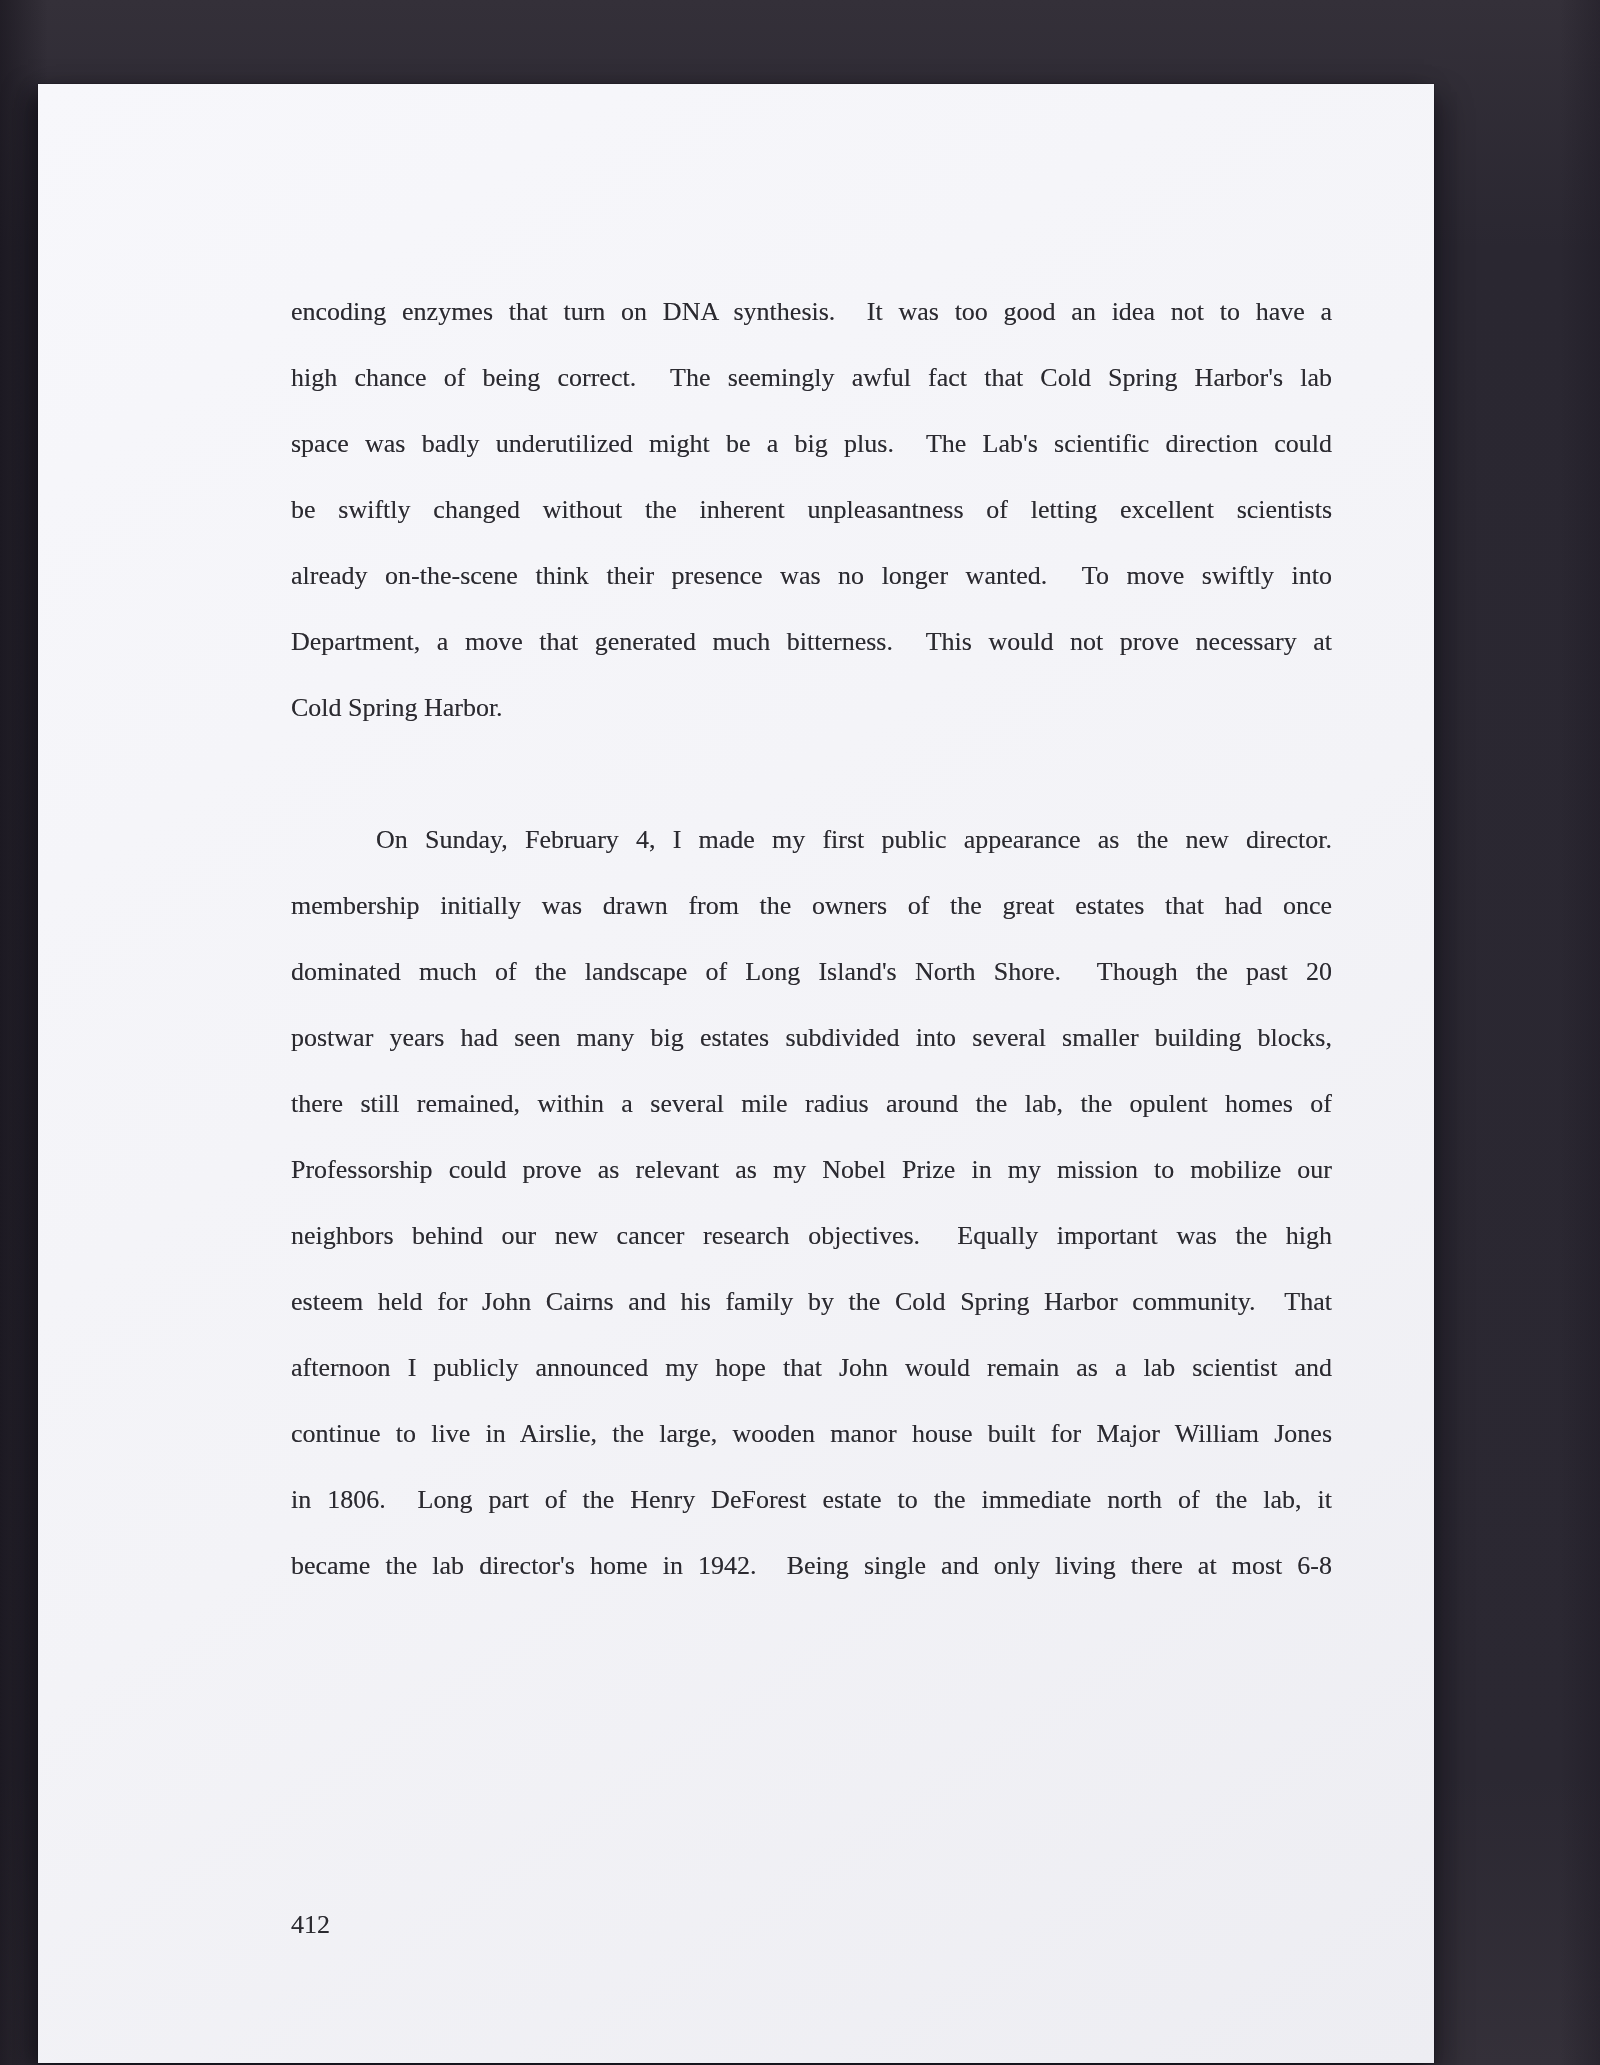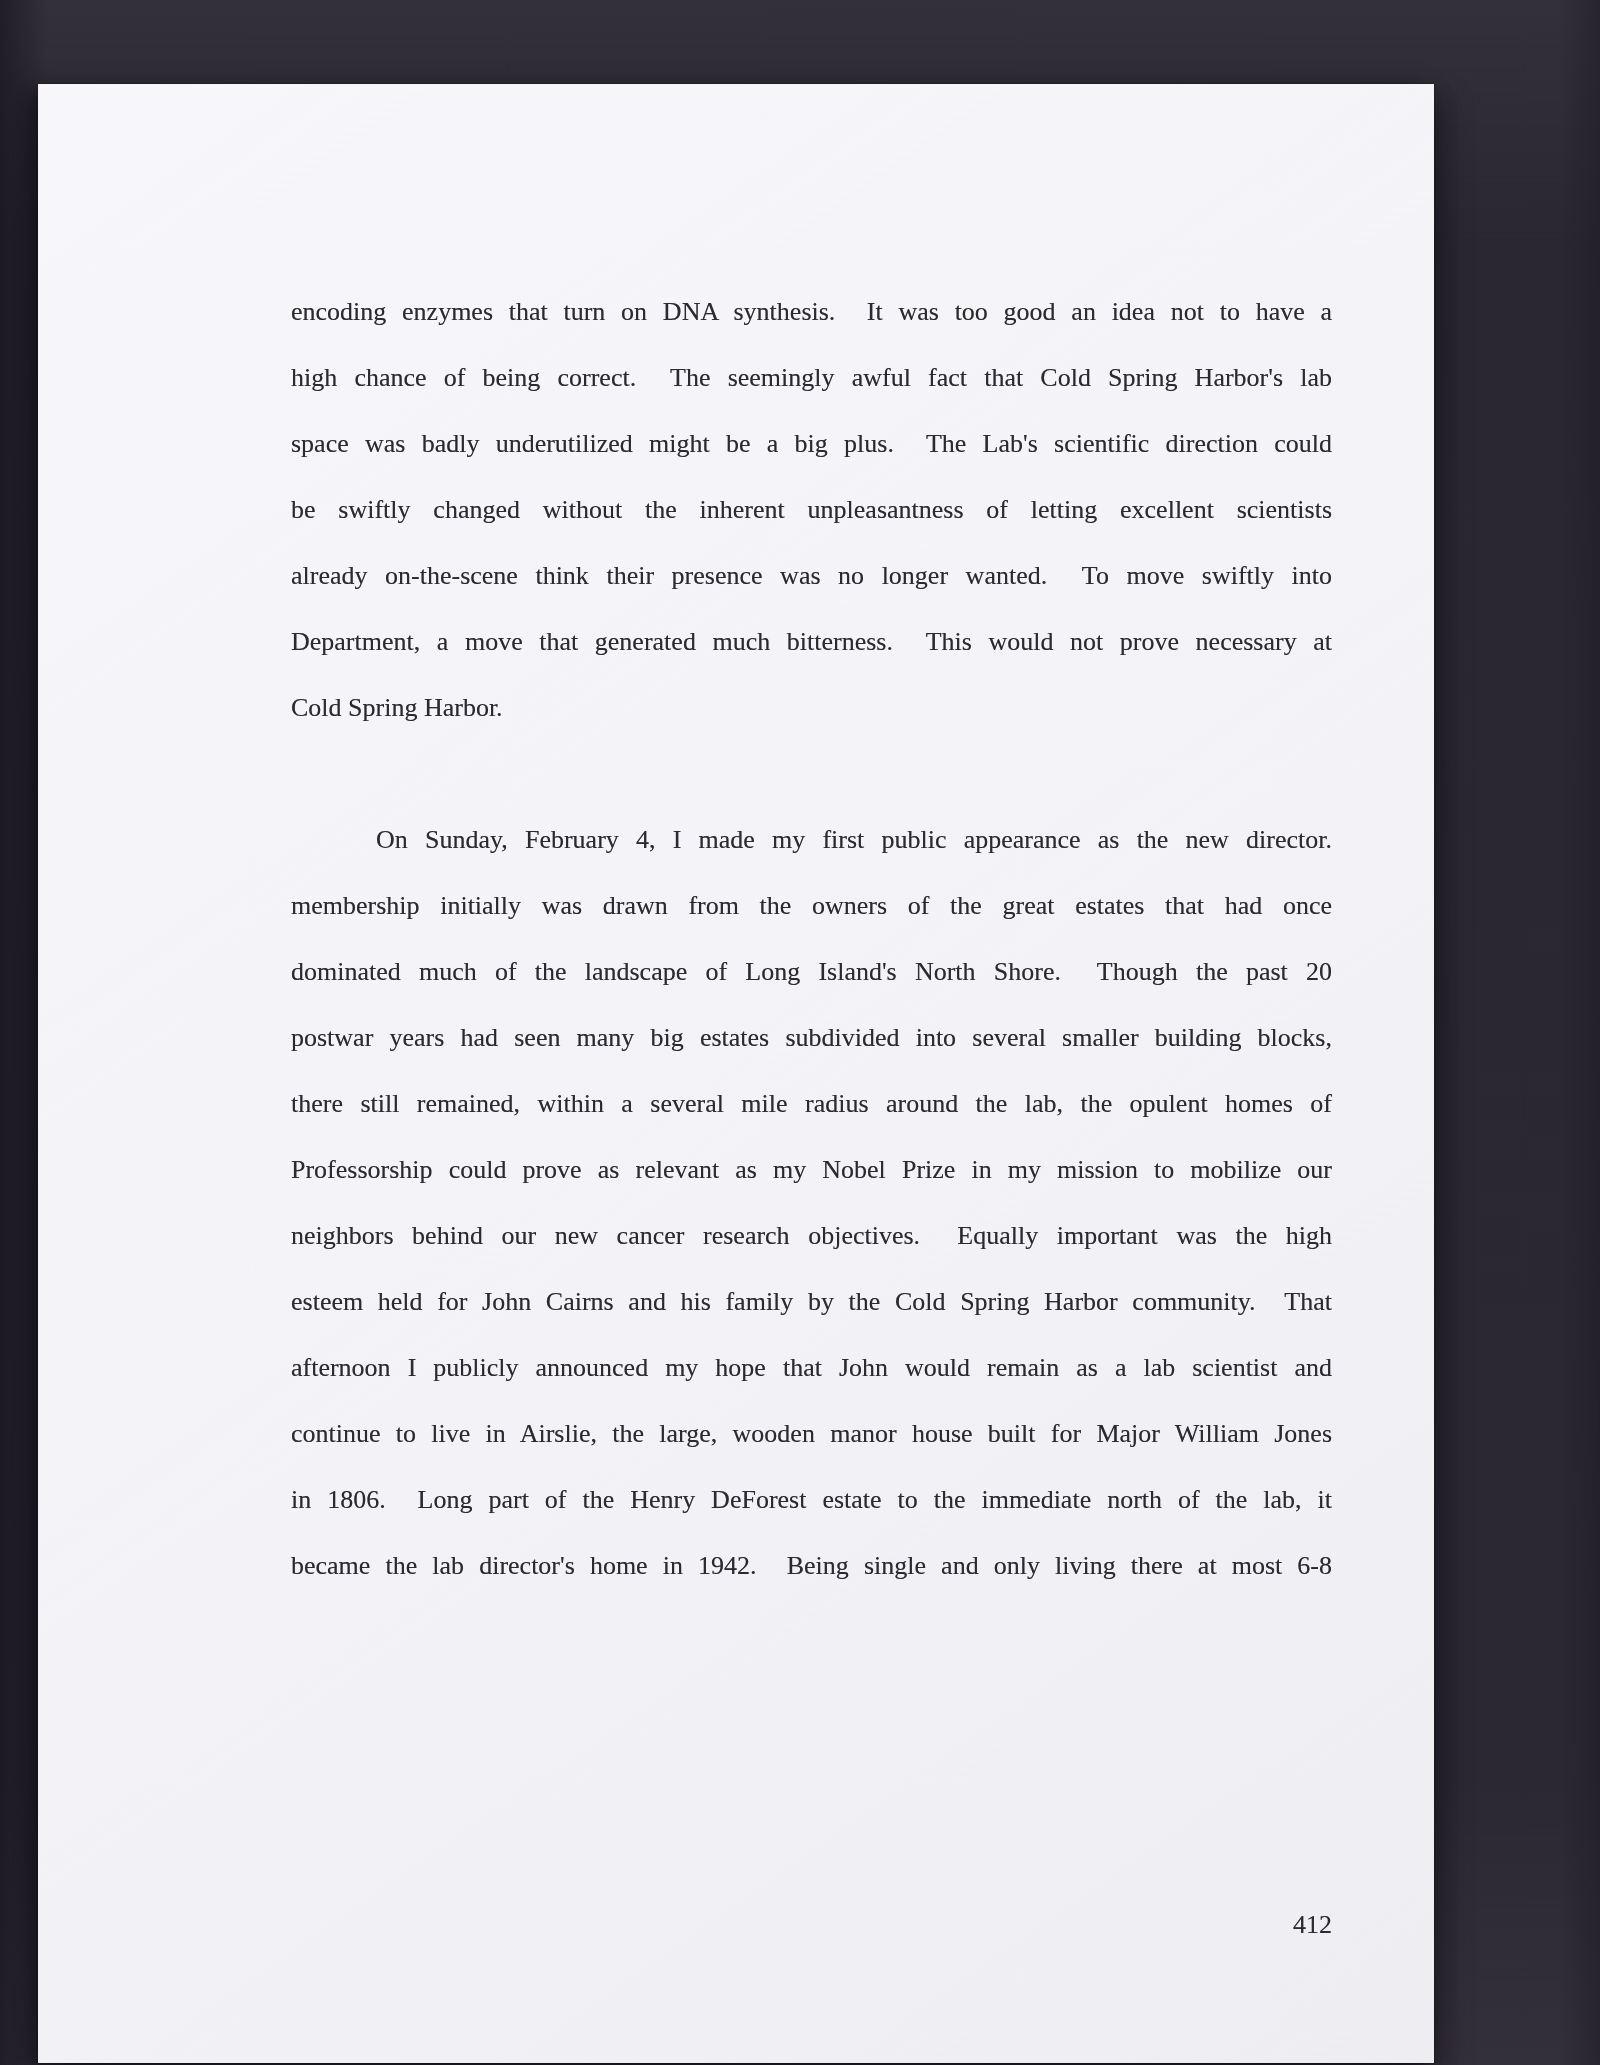--- a/index.html
+++ b/index.html
@@ -53,21 +53,21 @@
   }
   .line.no-justify { text-align-last: left; }
   .line.indent { text-indent: 85px; }
   .page-number {
     position: absolute;
     left: 253px;
     top: 1808px;
     width: 1041px;
     line-height: 66px;
     font-size: 26px;
-    text-align: right;
+    text-align: left;
     color: var(--ink, #2b2a30);
     text-shadow: 0 0 0.6px rgba(43, 42, 48, 0.45);
   }
 </style>
 </head>
 <body>
 
 <div class="scene">
   <div class="paper">
     <div class="text-block">

